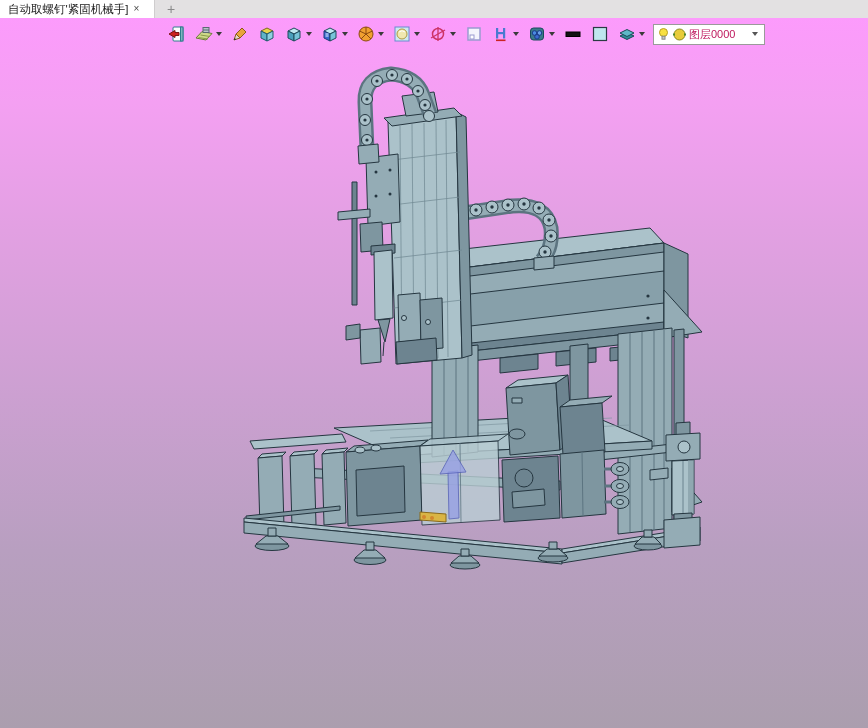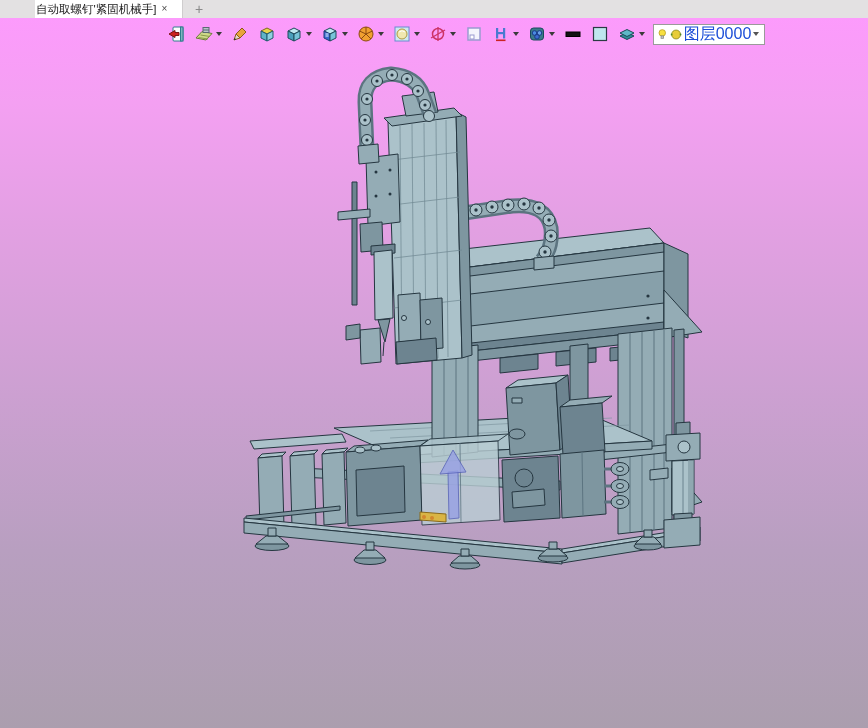--- a/index.html
+++ b/index.html
@@ -2,38 +2,38 @@
 <html><head>
 <meta charset="utf-8">
 <style>
   html,body{margin:0;padding:0;background:#000;}
   body{width:868px;height:728px;overflow:hidden;font-family:"Liberation Sans",sans-serif;}
   .app{position:relative;width:868px;height:728px;}
 
   
   .tabbar{position:absolute;top:0;left:0;right:0;height:18px;background:#e3e1e2;display:flex;align-items:stretch;}
   .tab-active{background:#ffffff;width:146px;display:flex;align-items:center;font-size:11.5px;color:#1a1a1a;
-    white-space:nowrap;overflow:hidden;padding-left:1px;border-right:1px solid #cfcdce;margin-left:35px;}
+    white-space:nowrap;overflow:hidden;padding-left:8px;border-right:1px solid #cfcdce;}
   .tab-title{overflow:hidden;white-space:nowrap;}
   .tab-close{margin-left:5px;margin-right:3px;color:#4a4a4a;font-size:10px;line-height:1;flex:0 0 auto;cursor:pointer;}
   .tab-new{width:32px;display:flex;align-items:center;justify-content:center;color:#8a8a8a;font-size:14px;cursor:pointer;}
 
   
   .viewport{position:absolute;top:18px;left:0;width:868px;height:710px;
     background:linear-gradient(180deg,#fc9bfc 0%,#f4a0f2 12%,#e2a0e2 30%,#cda0d2 52%,#b89fc0 75%,#ab9eae 100%);}
   .model-svg{position:absolute;top:-18px;left:0;}
 
   
   .toolbar{position:absolute;top:4px;left:167px;height:24px;display:flex;align-items:center;}
   .tgroup{display:flex;align-items:center;margin-right:7px;}
   .tbtn{width:20px;height:20px;display:flex;align-items:center;justify-content:center;cursor:pointer;}
   .drop{width:9px;height:20px;display:flex;align-items:center;justify-content:center;cursor:pointer;}
   .drop:after{content:"";display:block;width:0;height:0;border-left:3.5px solid transparent;border-right:3.5px solid transparent;border-top:4px solid #3a3a3a;}
   .combo{display:flex;align-items:center;background:#fff;border:1px solid #9a9a9a;height:21px;width:112px;padding:0 3px;box-sizing:border-box;cursor:pointer;}
-  .combo-label{font-size:16px;color:#1d4ed8;margin-left:2px;white-space:nowrap;}
+  .combo-label{font-size:11px;color:#be185d;margin-left:2px;white-space:nowrap;}
   .combo-arrow{margin-left:auto;display:flex;align-items:center;justify-content:center;width:12px;}
   .combo-arrow:after{content:"";display:block;width:0;height:0;border-left:3.5px solid transparent;border-right:3.5px solid transparent;border-top:4px solid #555;}
 
   svg{display:block;}
   .fL{fill:#abc2ca}.fM{fill:#94acb5}.fD{fill:#7e96a0}.fDD{fill:#6d8490}.fP{fill:#87a0aa}
 </style>
 </head>
 <body>
 
 <div class="app">

